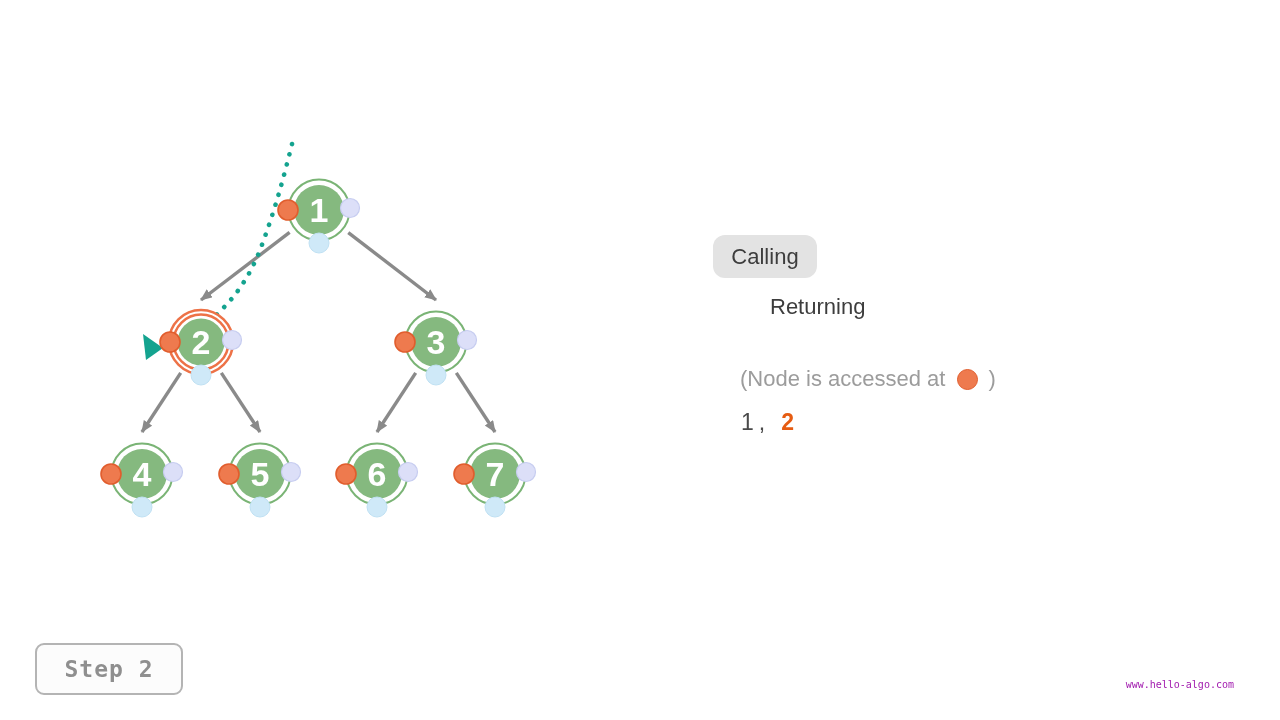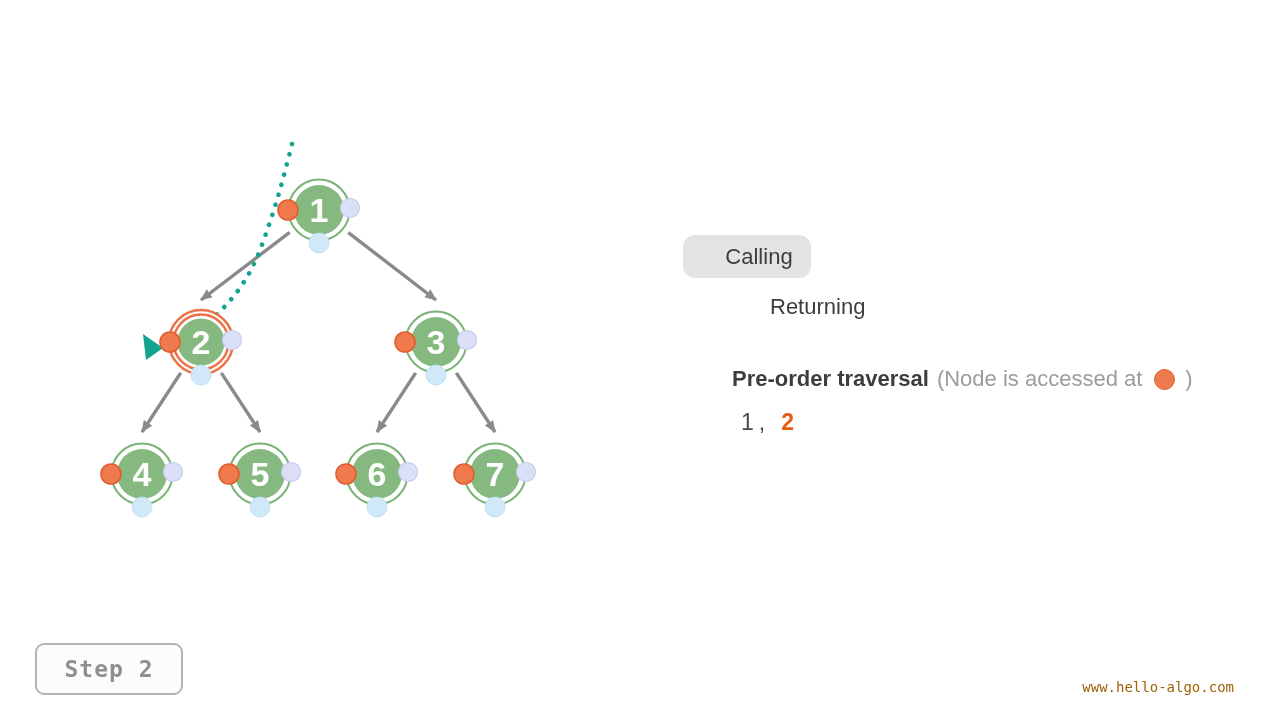--- a/index.html
+++ b/index.html
@@ -1,23 +1,23 @@
 <!DOCTYPE html>
 <html style="--dark: #3d3d3d; --gray: #9c9c9c; --orange-text: #e65c12; --pill-bg: #e3e3e3; --dot-orange: #ee7a4e; --dot-orange-stroke: #e15d2d;"><head>
 <meta charset="utf-8">
 <style>
   html,body{margin:0;padding:0;background:#ffffff;}
   .stage{position:relative;width:1280px;height:720px;background:#ffffff;overflow:hidden;
          font-family:"Liberation Sans",sans-serif;}
   #tree{position:absolute;left:0;top:0;width:1280px;height:720px;}
 
-  .pill{position:absolute;left:683px;top:235px;width:104px;height:43px;
+  .pill{position:absolute;left:713px;top:235px;width:104px;height:43px;
         background:var(--pill-bg,#e3e3e3);border-radius:12px;
         display:flex;align-items:center;justify-content:center;
-        font-size:22px;color:var(--dark,#3d3d3d);padding-left:24px;}
+        font-size:22px;color:var(--dark,#3d3d3d);}
   .returning{position:absolute;left:770px;top:294px;font-size:22px;color:var(--dark,#3d3d3d);}
 
   .trav-row{position:absolute;left:732px;top:366px;display:flex;align-items:center;font-size:22px;white-space:nowrap;}
   .trav-title{font-weight:bold;color:var(--dark,#3b3b3b);}
   .trav-note-prefix{color:var(--gray,#9c9c9c);margin-left:8px;}
   .note-dot{width:19px;height:19px;border-radius:50%;
             background:var(--dot-orange,#ee7a4e);border:1.5px solid var(--dot-orange-stroke,#e15d2d);
             margin-left:12px;flex:0 0 auto;}
   .trav-note-suffix{color:var(--gray,#9c9c9c);margin-left:10px;}
 
@@ -25,21 +25,21 @@
            font-size:23px;color:#4a4a4a;}
   .seq-val.current{color:var(--orange-text,#e65c12);font-weight:bold;}
   .seq-sep{margin:0 16px 0 5px;}
 
   .step{position:absolute;left:35px;top:643px;width:148px;height:52px;box-sizing:border-box;
         border:2px solid #b4b4b4;border-radius:9px;background:#fcfcfc;
         display:flex;align-items:center;justify-content:center;
         font-family:"DejaVu Sans Mono",monospace;font-weight:bold;font-size:23px;
         color:#8f8f8f;letter-spacing:1px;}
   .watermark{position:absolute;right:46px;top:679px;
-             font-family:"DejaVu Sans Mono",monospace;font-size:14px;color:#a16207;}
+             font-family:"DejaVu Sans Mono",monospace;font-size:10px;color:#a21caf;}
 </style>
 </head>
 <body>
 
 <div class="stage">
 
   <svg id="tree" viewBox="0 0 1280 720">
       <defs>
         <marker id="arrow" markerUnits="userSpaceOnUse" markerWidth="14" markerHeight="12" refX="11" refY="5" orient="auto">
           <path d="M0,0 L12,5 L0,10 Z" fill="#8a8a8a"></path>
@@ -110,21 +110,20 @@
         <circle cx="464" cy="474" r="10" fill="#ee7a4e" stroke="#e15d2d" stroke-width="1.6"></circle>
         <text x="495" y="486" text-anchor="middle" fill="#ffffff" font-family="&quot;Liberation Sans&quot;,sans-serif" font-size="34" font-weight="600">7</text>
       </g>
     </svg>
 
   <div class="pill">Calling</div>
 
   <div class="returning">Returning</div>
 
   <div class="trav-row">
-    <span class="trav-title">Pre-order traversal</span>
     <span class="trav-note-prefix">(Node is accessed at</span>
     <span class="note-dot"></span>
     <span class="trav-note-suffix">)</span>
   </div>
 
   <div class="seq-row" id="seq">
       <span class="seq-val">1</span>
       <span class="seq-sep">,</span>
       <span class="seq-val current">2</span>
     </div>

